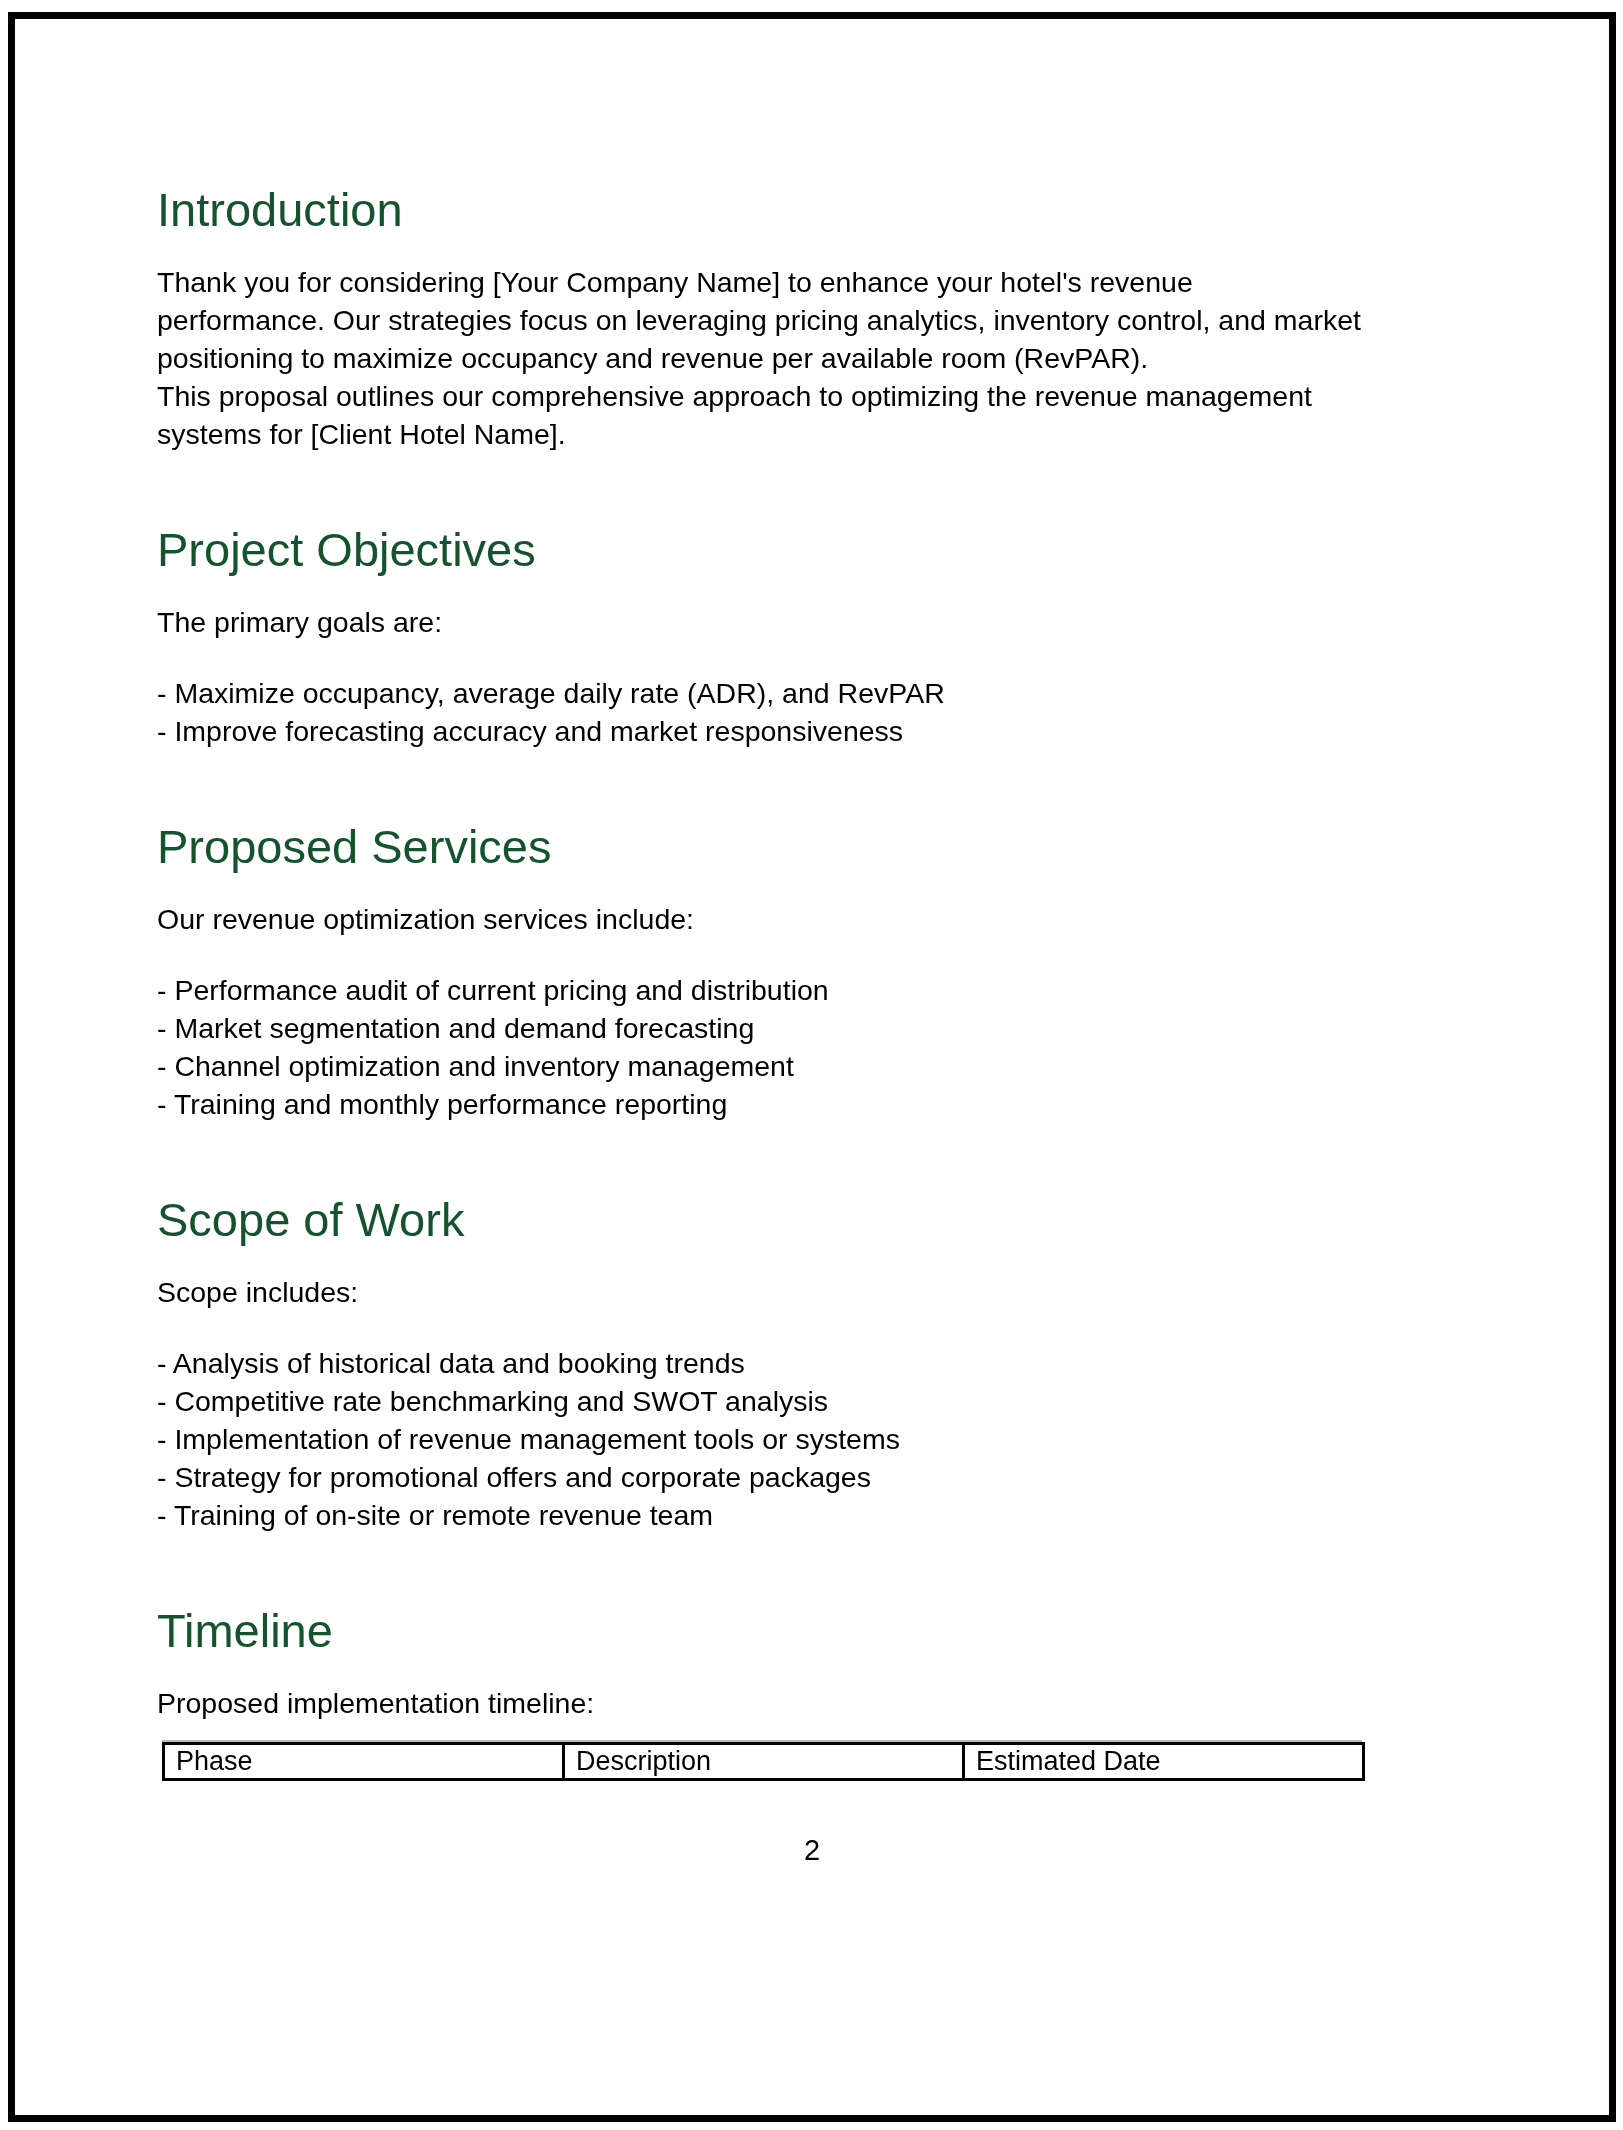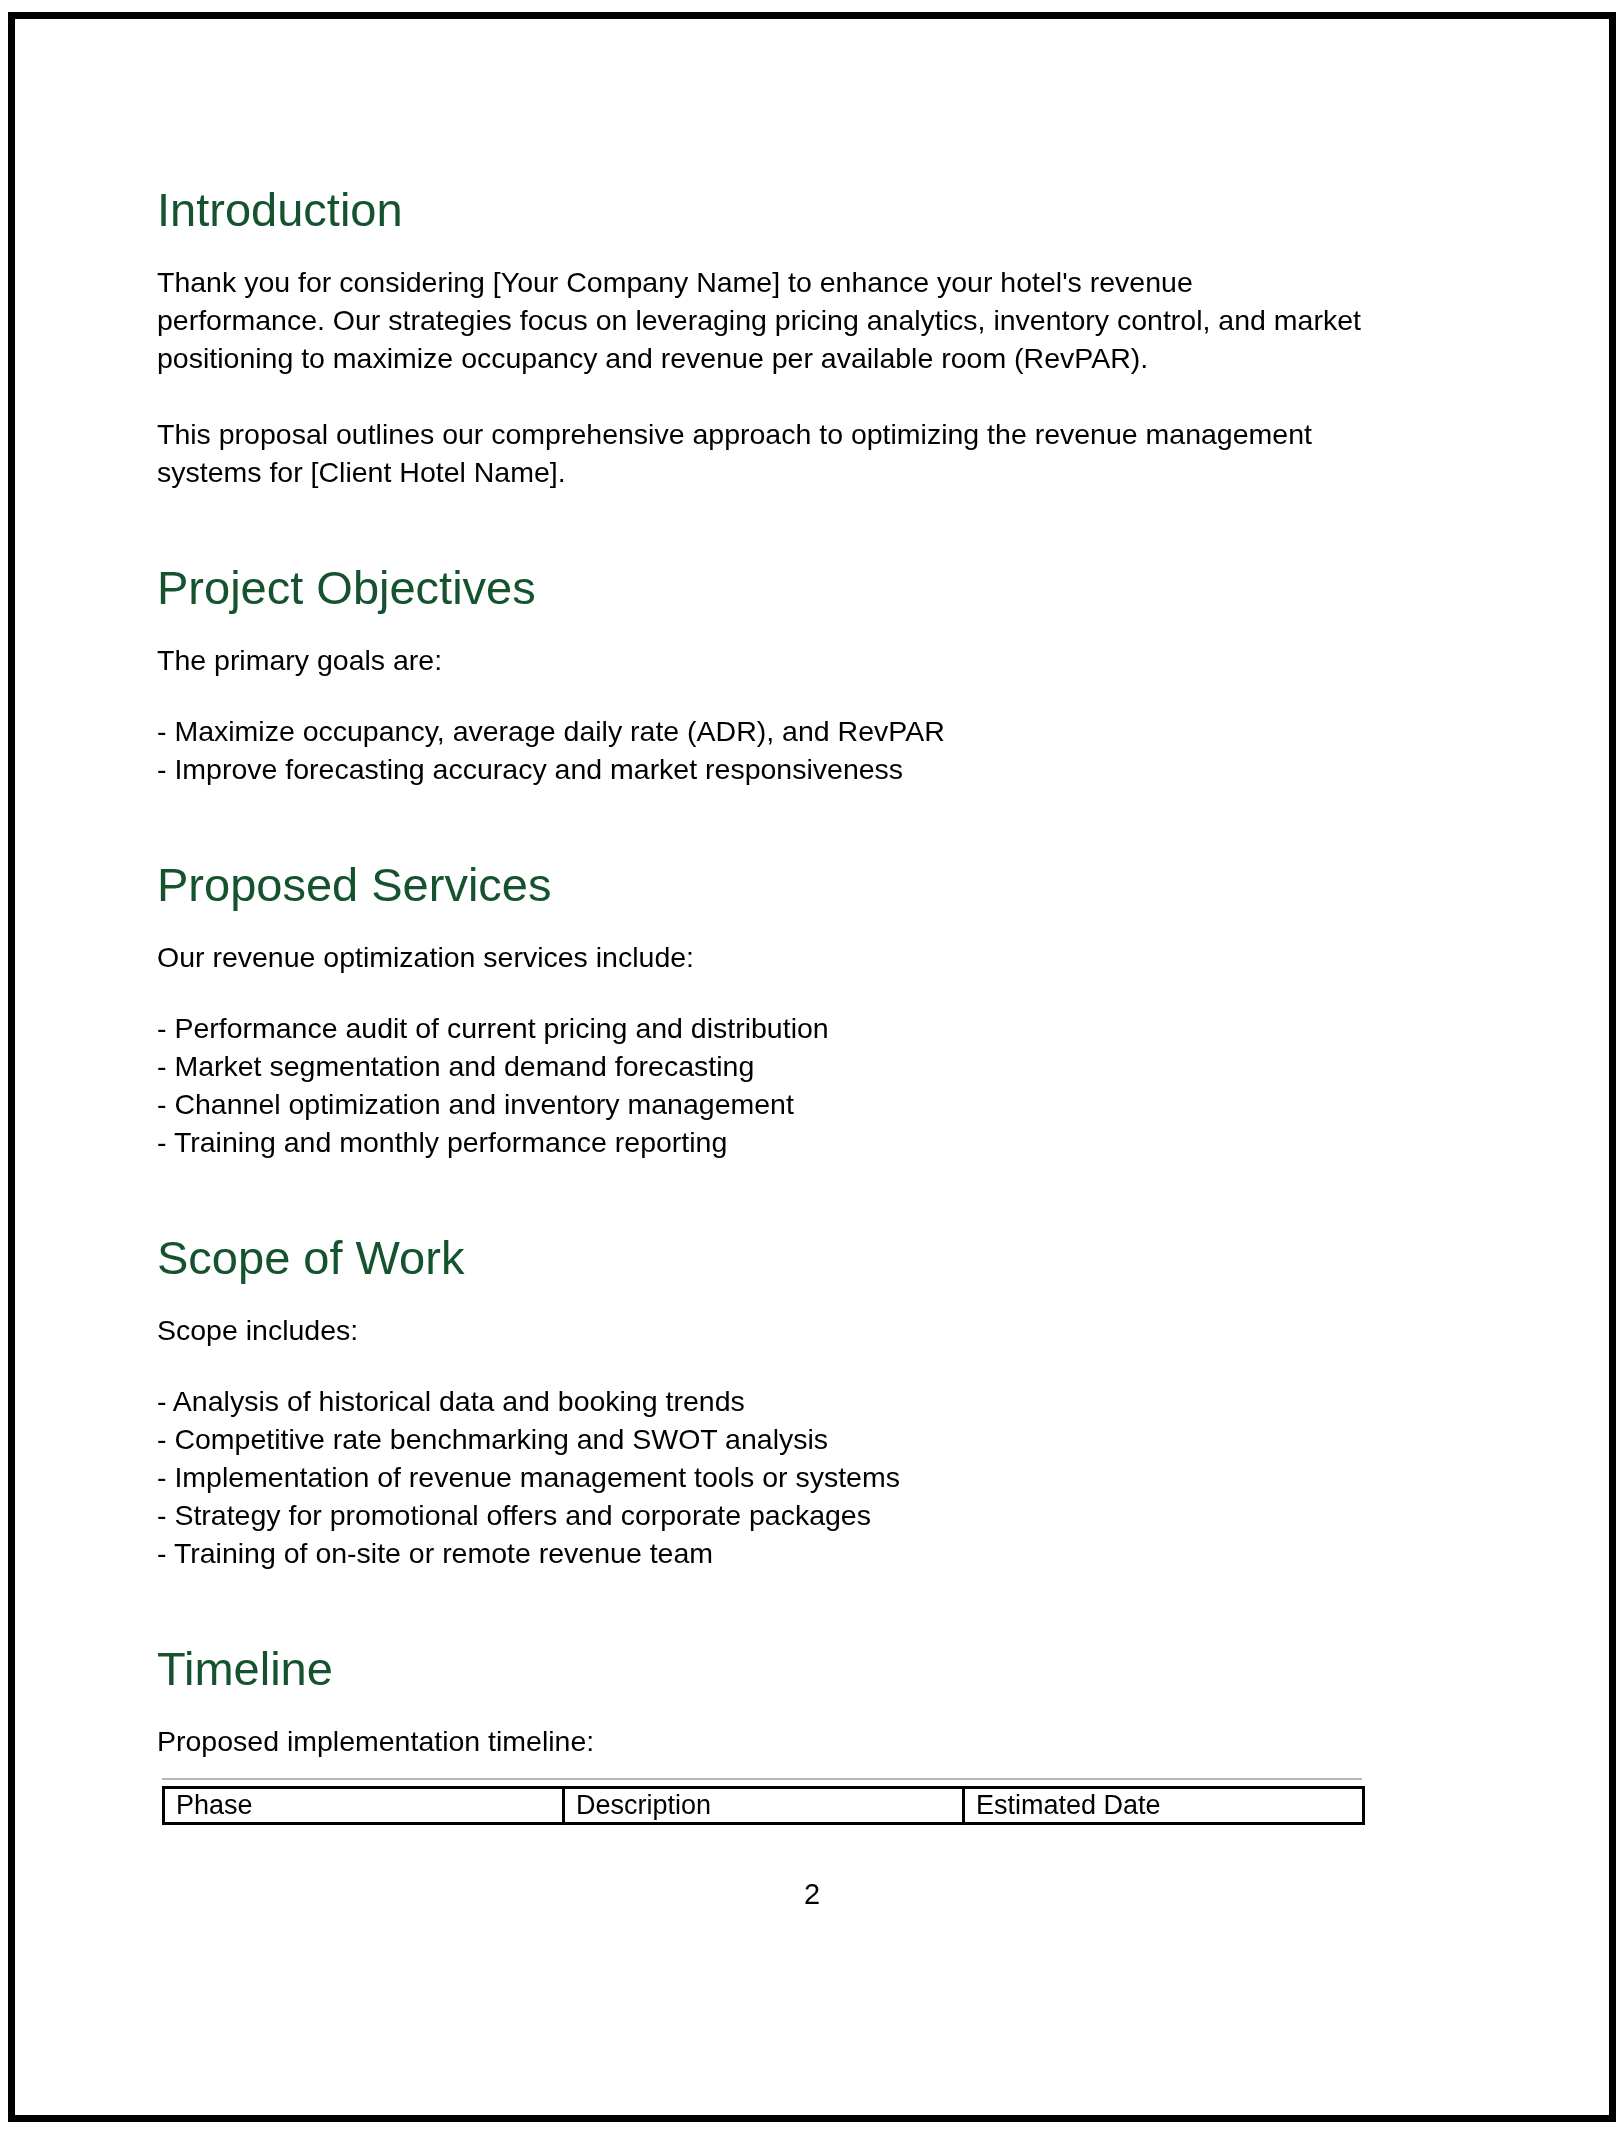--- a/index.html
+++ b/index.html
@@ -37,33 +37,31 @@
     font-weight: 400;
     margin: 64px 0 20px 0;
     color: #14532d;
   }
   .line {
     font-size: 28.5px;
     line-height: 38px;
     white-space: nowrap;
   }
   .para + .para {
-    margin-top: 38px;
   }
   .list {
     margin-top: 33px;
   }
   .table-topline {
     margin-top: 18px;
     margin-left: 5px;
     width: 1200px;
     border-top: 2px solid #b7b7b7;
   }
   table.doc-table {
-    margin-top: 6px;
     margin-left: 5px;
     width: 1200px;
     border-collapse: collapse;
     table-layout: fixed;
   }
   table.doc-table th {
     border: 3px solid #000000;
     font-weight: 400;
     font-size: 27px;
     line-height: 31px;

